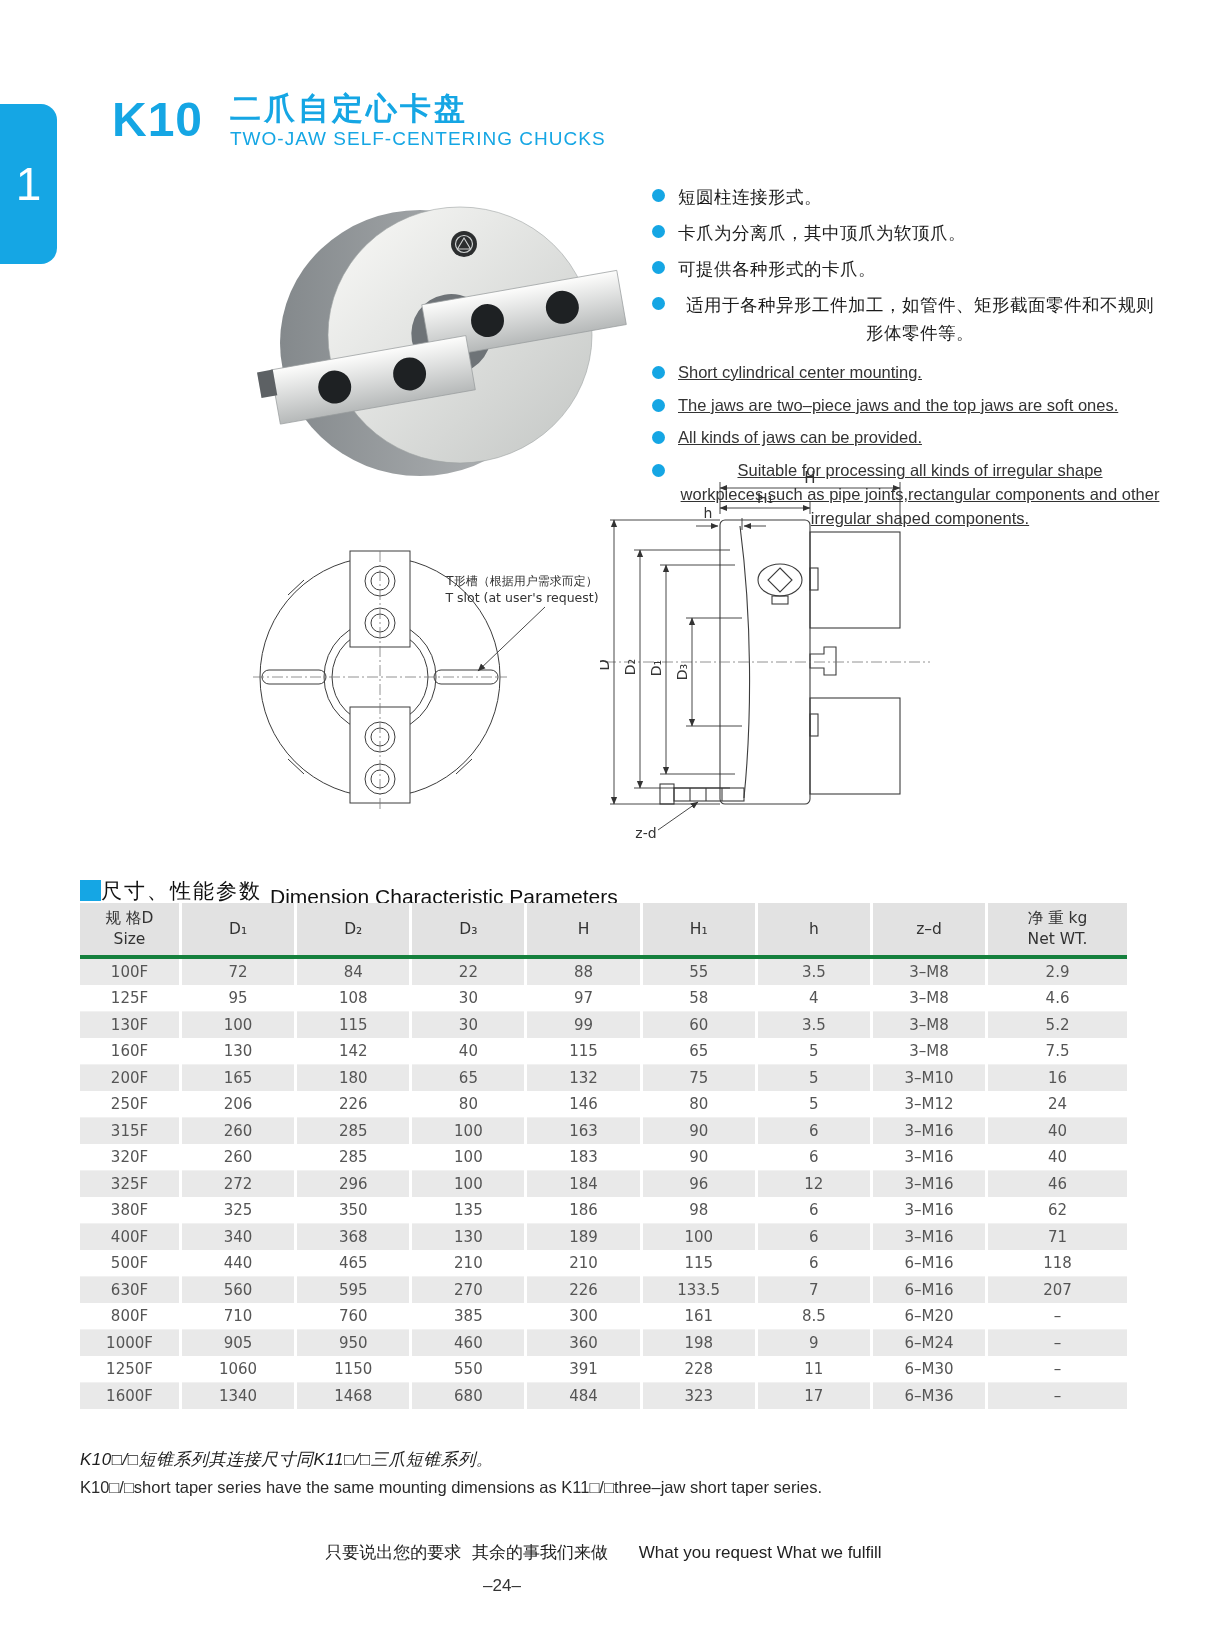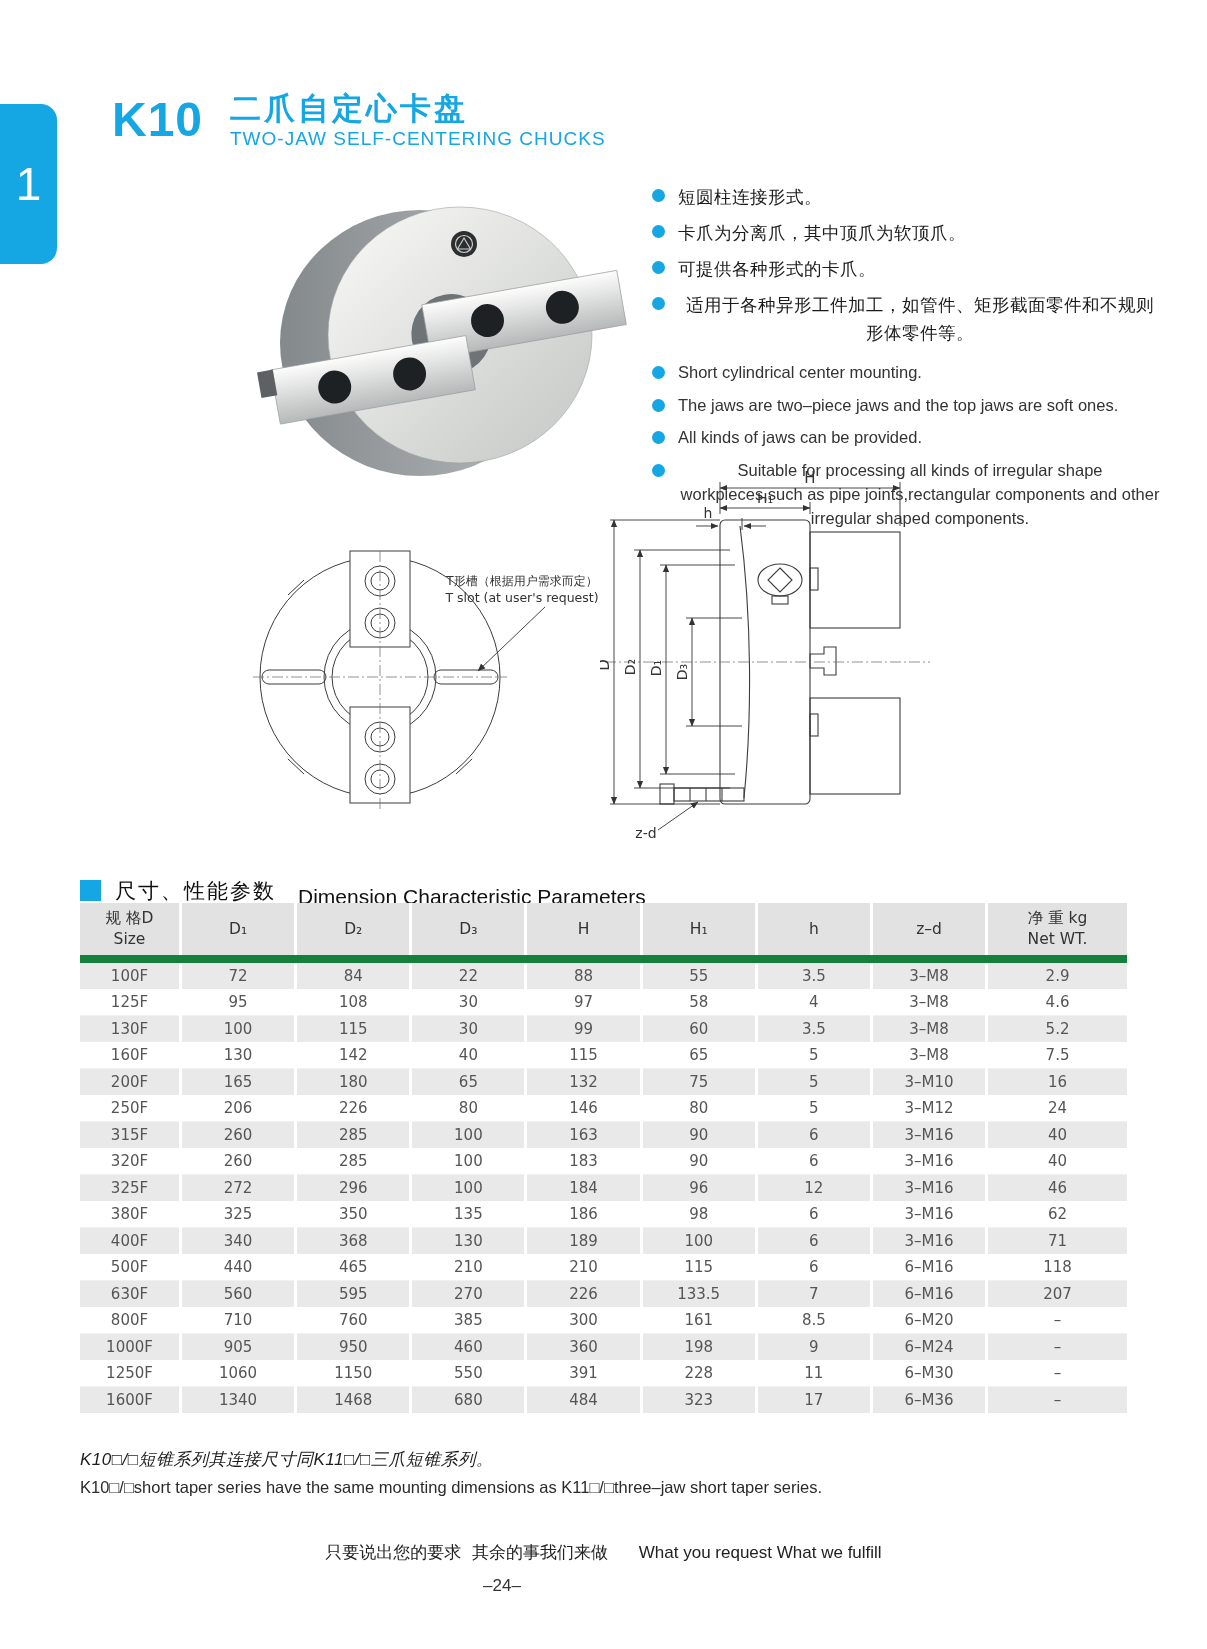--- a/index.html
+++ b/index.html
@@ -15,39 +15,39 @@
     color:var(--accent,#15a6e4);letter-spacing:3px;}
   .title-en{position:absolute;left:230px;top:128px;font-size:19px;
     color:var(--accent,#15a6e4);letter-spacing:1px;}
   
   .features-wrap{position:absolute;left:652px;top:184px;width:510px;}
   ul.features{list-style:none;margin:0;padding:0;}
   ul.features li{display:flex;gap:13px;margin-bottom:9px;text-align:center;}
   ul.features .dot{flex:0 0 13px;width:13px;height:13px;border-radius:50%;
     background:var(--accent,#15a6e4);margin-top:5px;}
   ul.features-zh{font-size:17.5px;color:#1b1b1b;line-height:1.55;letter-spacing:.5px;}
-  ul.features-en{margin-top:14px;font-size:16.5px;color:#333;line-height:1.45;}
+  ul.features-en{margin-top:14px;font-size:16.5px;color:#333;line-height:1.45;text-decoration:underline;}
   
   .svg-abs{position:absolute;}
   
-  .section-title{position:absolute;left:80px;top:872px;display:flex;align-items:center;gap:14px;
+  .section-title{position:absolute;left:80px;top:872px;display:flex;align-items:center;
     font-size:21px;color:#111;}
   .section-title .sq{width:21px;height:21px;background:var(--accent,#15a6e4);}
   .section-title .zh{letter-spacing:2px;}
   .section-title .en{margin-left:8px;margin-top:13px;}
   
   table.dim-table{position:absolute;left:80px;top:903px;width:1047px;border-collapse:collapse;
     table-layout:fixed;text-align:center;font-family:"DejaVu Sans","Liberation Sans",sans-serif;}
   table.dim-table th{background:var(--thbg,#e2e2e2);font-weight:400;color:#333;font-size:15.5px;
     height:52px;line-height:1.35;border-left:3px solid #fff;padding:0;}
   table.dim-table th:first-child{border-left:none;}
   table.dim-table td{height:26px;line-height:26px;font-size:15px;color:#555;padding:0;
     border-left:3px solid #fff;border-bottom:1px solid #f1f1f1;background:#fff;}
   table.dim-table td:first-child{border-left:none;text-align:center;}
-  table.dim-table thead tr{border-bottom:8px solid #15803d;}
+  table.dim-table thead tr{border-bottom:4px solid #15803d;}
   table.dim-table tr.alt td{background:var(--rowalt,#e9e9e9);border-bottom:none;}
   
   .note-zh{position:absolute;left:80px;top:1448px;font-size:17px;color:#1d1d1d;letter-spacing:.5px;font-style:italic;}
   .note-en{position:absolute;left:80px;top:1478px;font-size:16.5px;color:#2a2a2a;}
   .slogan{position:absolute;left:0;top:1541px;width:1207px;text-align:center;font-size:17px;color:#222;}
   .slogan .en{margin-left:26px;}
   .slogan .zh2{margin-left:6px;font-family:Liberation Mono, monospace;}
   .pageno{position:absolute;left:0;top:1576px;width:1004px;text-align:center;font-size:17px;color:#333;}
   svg text{font-family:"DejaVu Sans","Liberation Sans",sans-serif;}
 </style>

